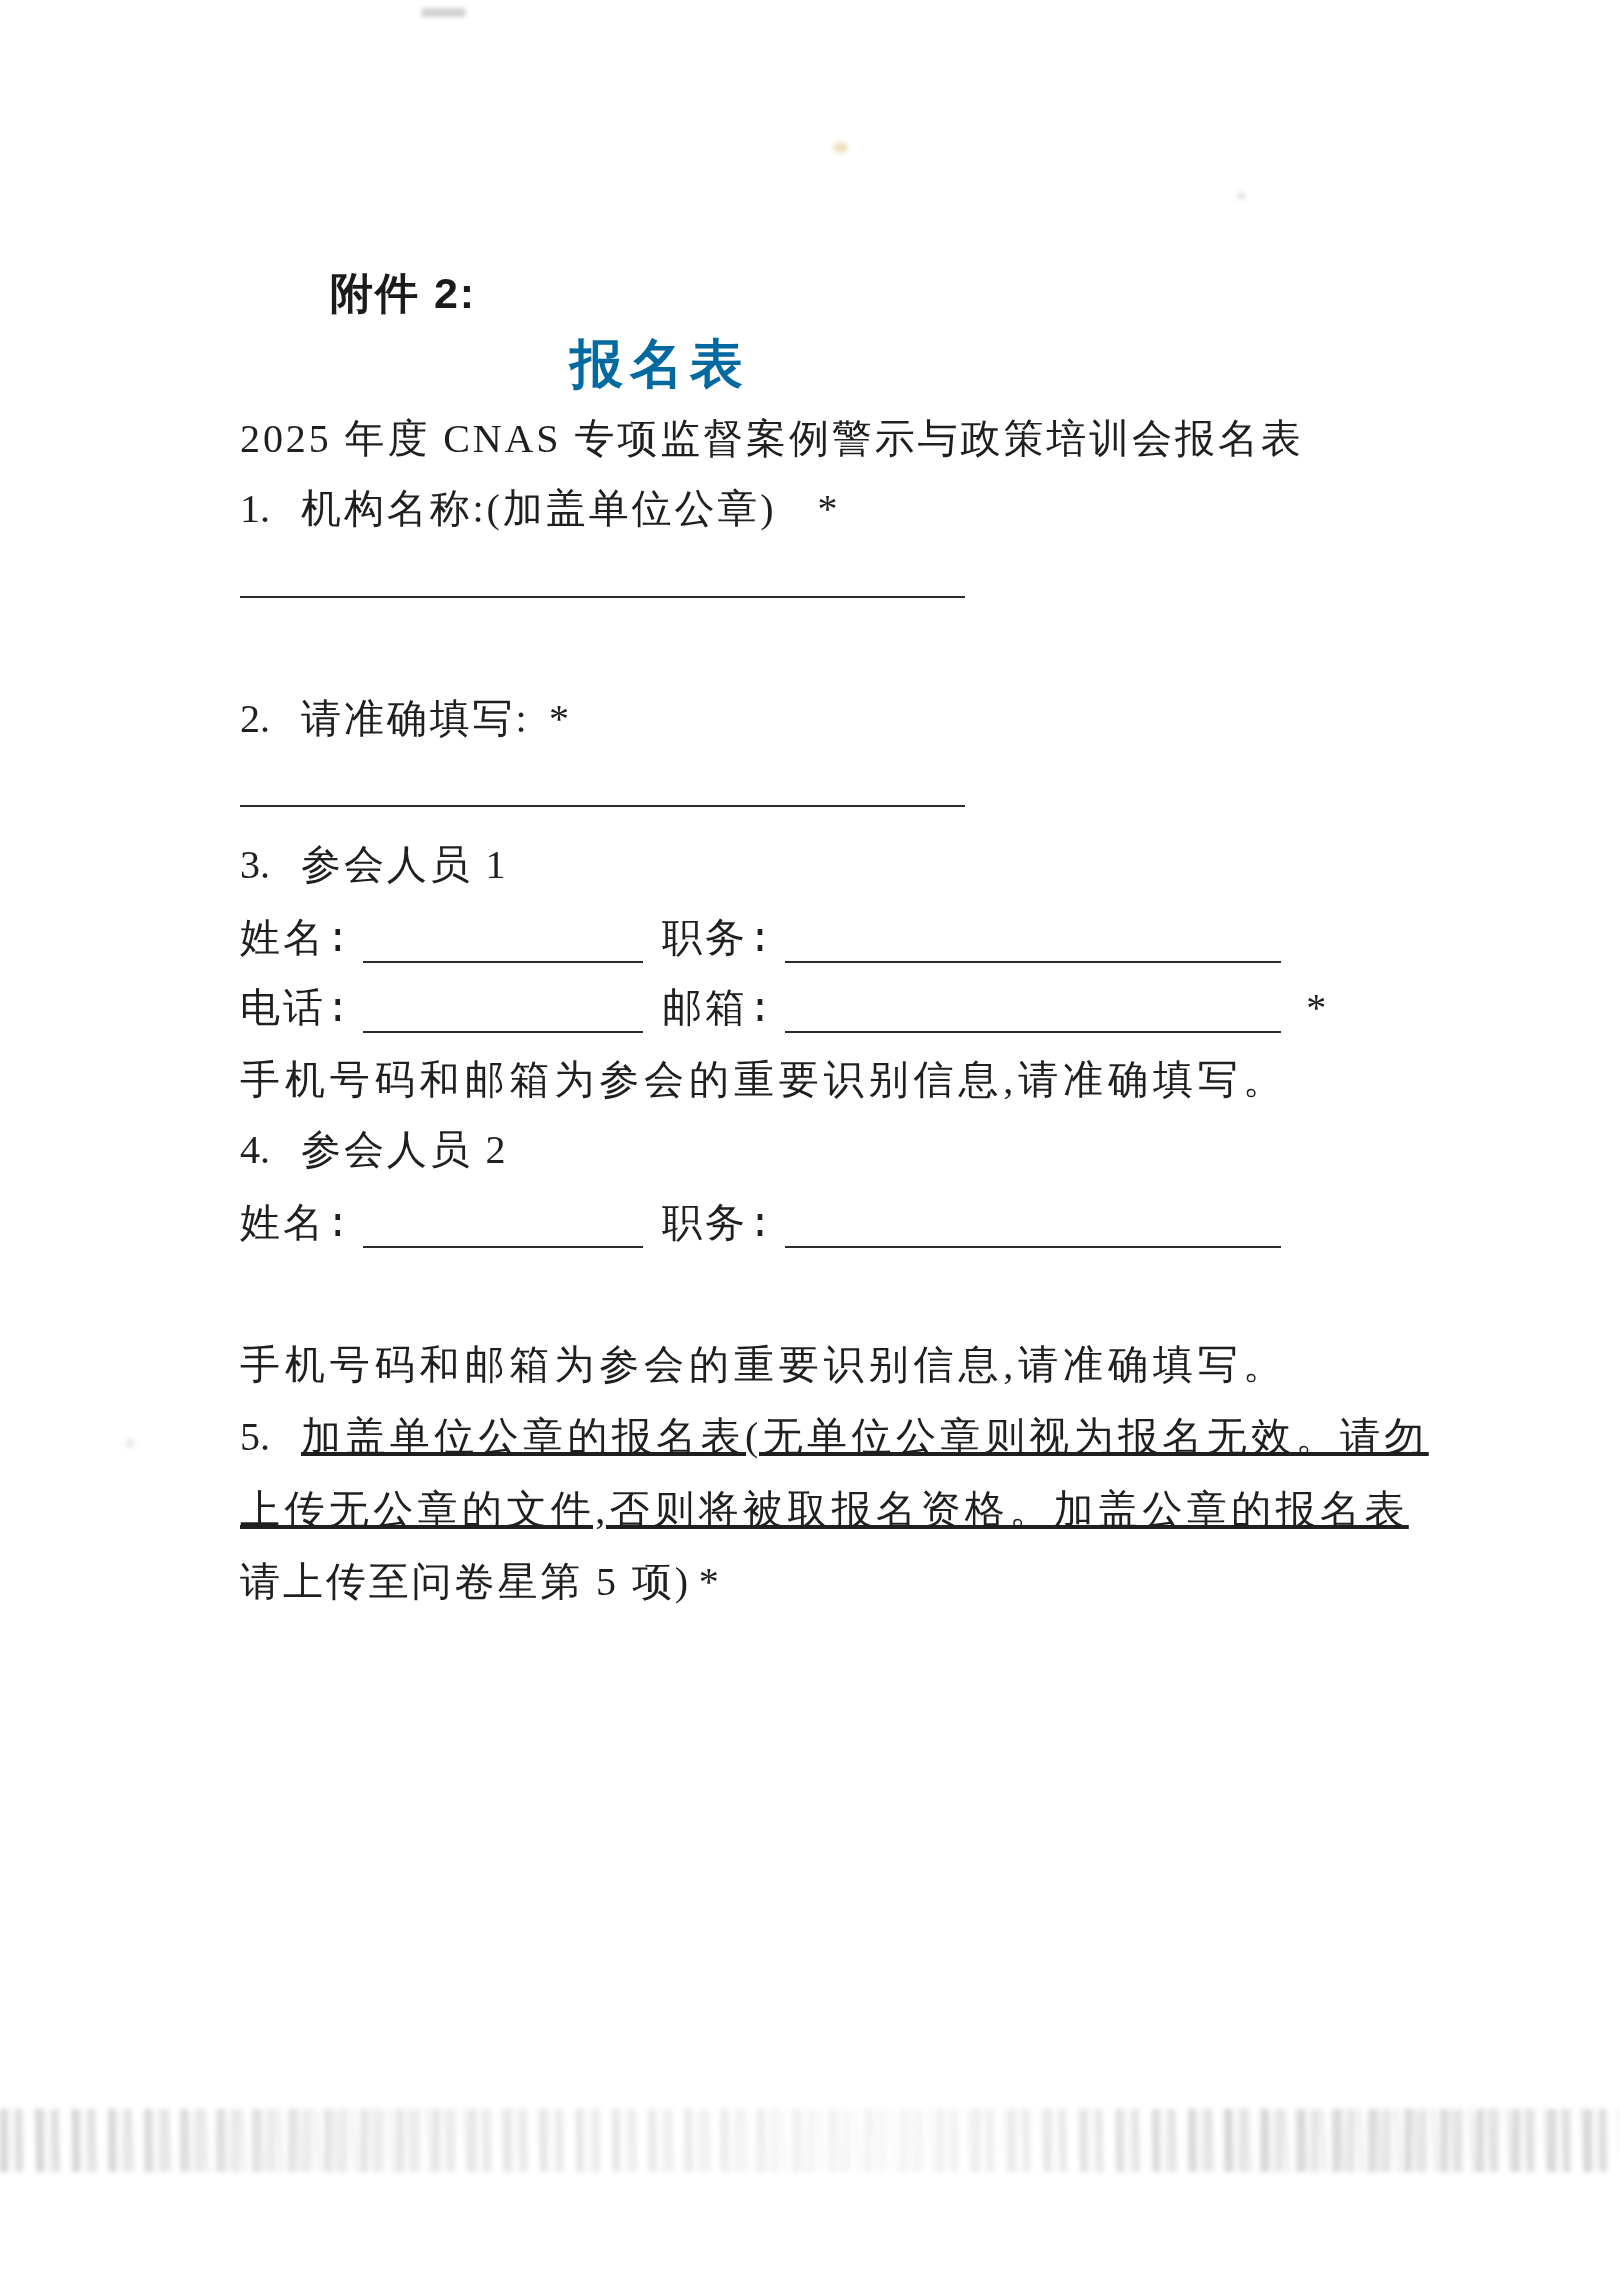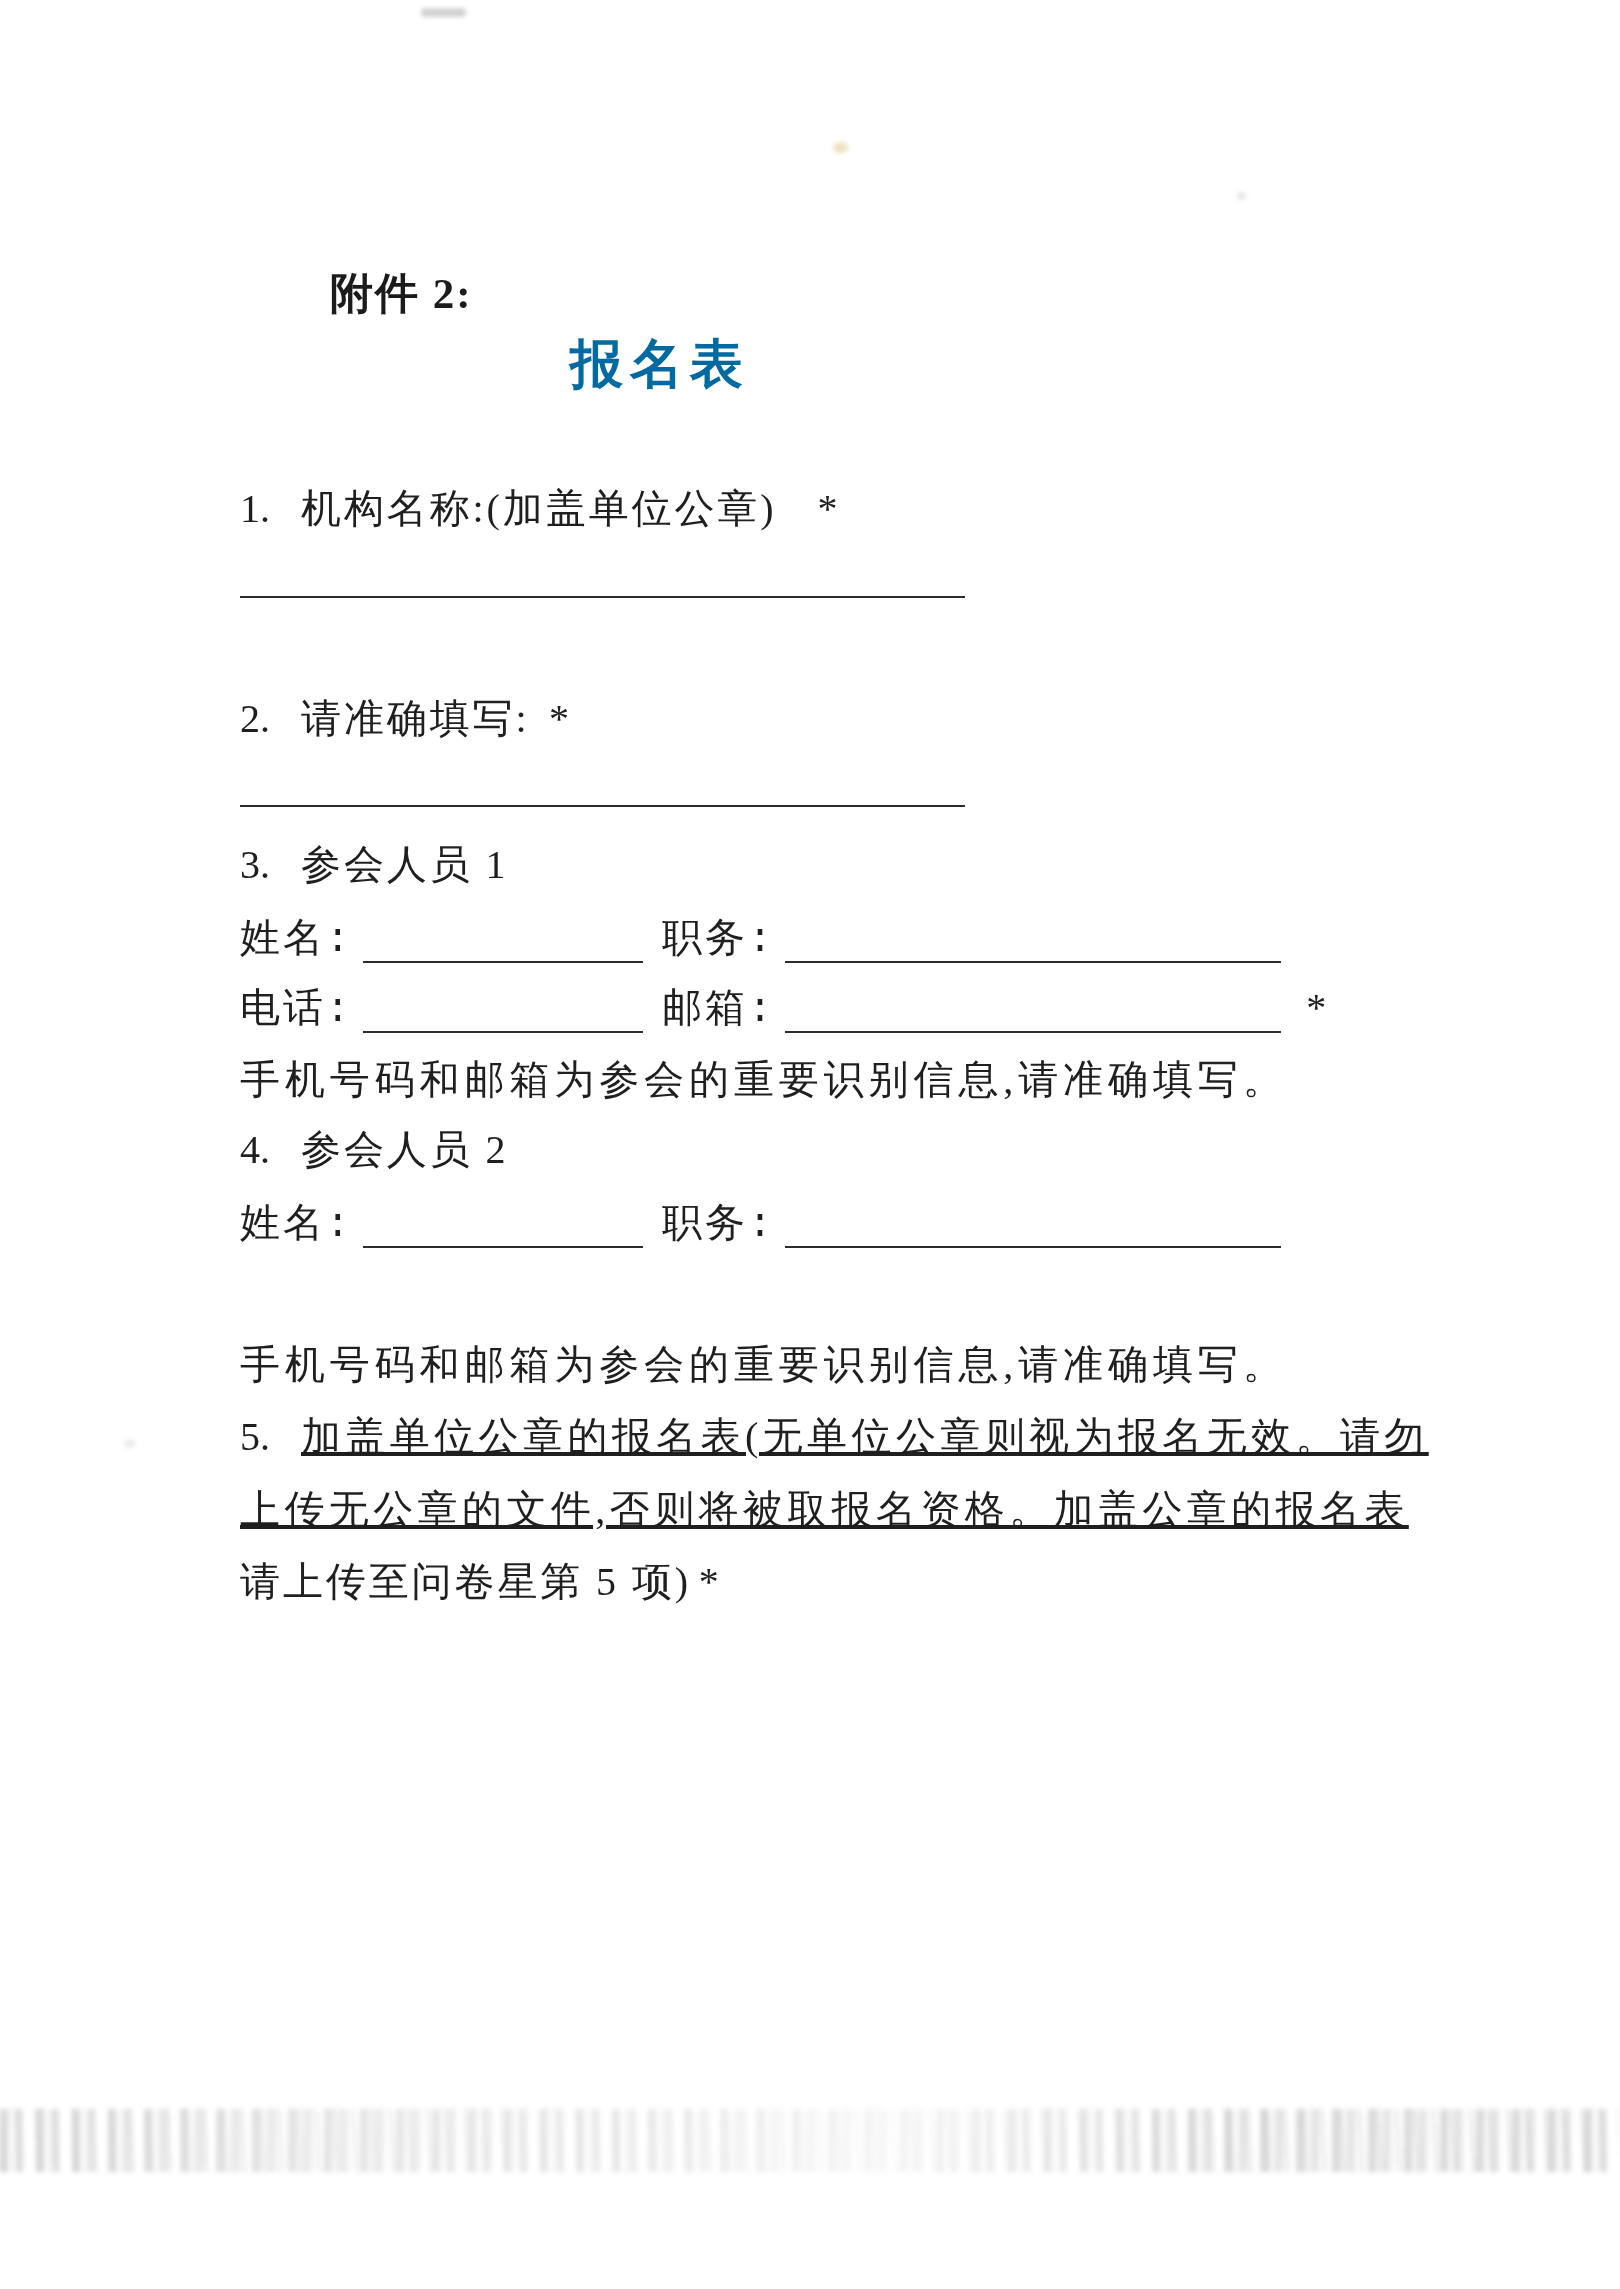--- a/index.html
+++ b/index.html
@@ -4,21 +4,21 @@
 <style>
   html,body { margin:0; padding:0; background:#e8e8e8; }
   .page {
     position:relative;
     width:1620px; height:2290px;
     background:#ffffff;
     font-family:"Liberation Serif","DejaVu Serif",serif;
     color:#1f1f1f;
     overflow:hidden;
   }
-  .sans { font-family:Liberation Serif, serif; font-weight:700; }
+  .sans { font-family:Liberation Sans, sans-serif; font-weight:700; }
   .attach {
     position:absolute; left:330px; top:265px;
     font-size:43px; letter-spacing:2px; color:#1b1b1b;
   }
   .title {
     position:absolute; left:570px; top:329px;
     font-size:53px; letter-spacing:6.9px; color:#0369a1;
   }
   .row {
     position:absolute; left:240px;
@@ -71,20 +71,21 @@
     opacity:.5;
   }
 </style>
 </head>
 <body>
 
 <div class="page">
 
   <div class="attach sans">附件 2:</div>
   <div class="title sans">报名表</div>
+  <div class="row" style="top:416px">2025 年度 CNAS 专项监督案例警示与政策培训会报名表</div>
 
   <div class="row" style="top:486px">
     <span class="num">1.</span><span>机构名称:(加盖单位公章)</span><span class="star ml42">*</span>
   </div>
   <div class="rule" style="top:596px">
     <span class="fill-val"></span>
   </div>
 
   <div class="row" style="top:696px">
     <span class="num">2.</span><span>请准确填写:</span><span class="star ml20">*</span>

